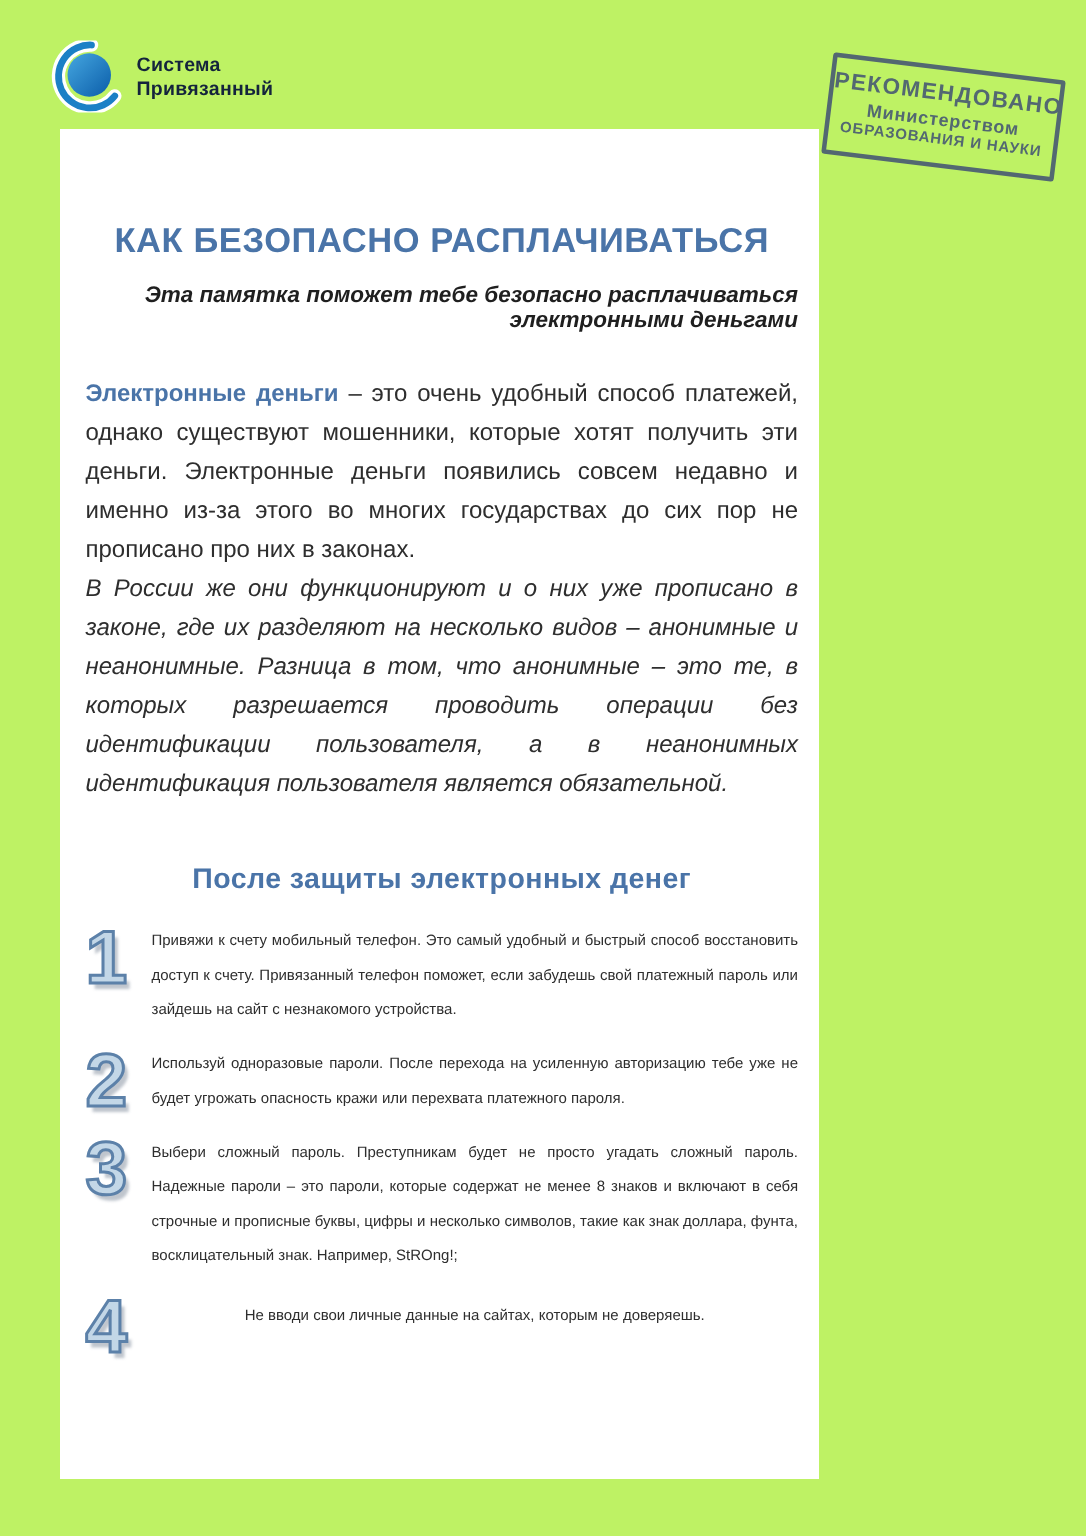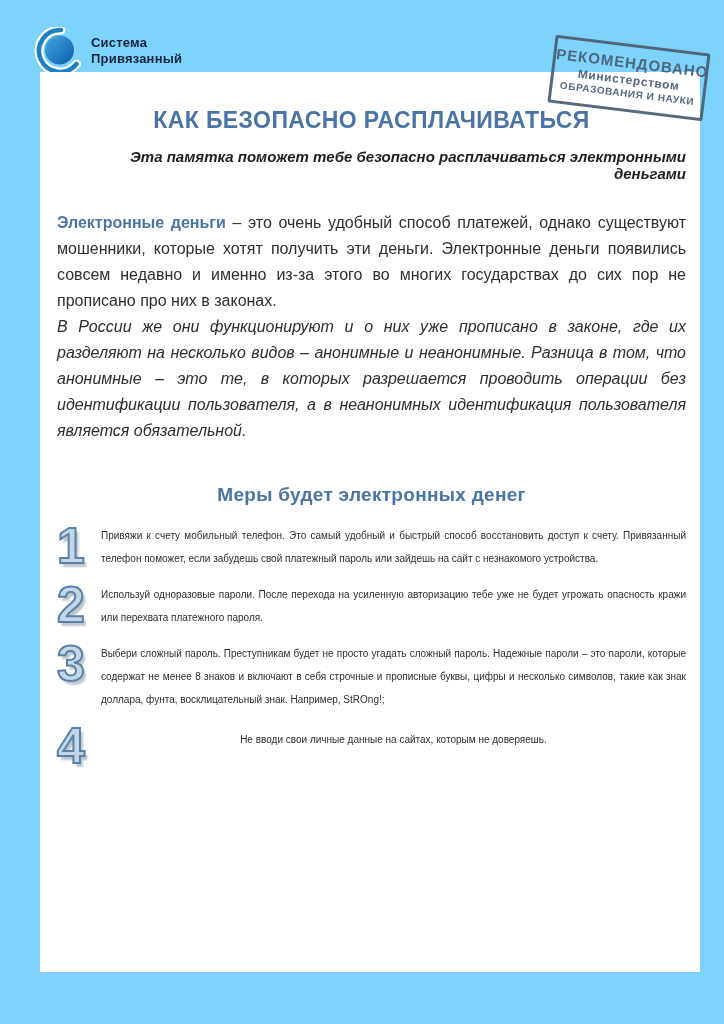--- a/index.html
+++ b/index.html
@@ -5,21 +5,21 @@
   * { margin: 0; padding: 0; box-sizing: border-box; }
   html, body { width: 724px; }
   body {
     font-family: "Liberation Sans", sans-serif;
     background: #c9dcea;
   }
   .page {
     position: relative;
     width: 724px;
     height: 1024px;
-    background: #7dd3fc;
+    background: #bef264;
     overflow: hidden;
   }
 
   
   .logo {
     position: absolute;
     left: 34px; top: 27px;
     display: flex;
     align-items: center;
   }
@@ -48,24 +48,24 @@
     opacity: 0.93;
     z-index: 3;
   }
   .stamp-line1 { font-size: 15px; font-weight: bold; letter-spacing: 1px; }
   .stamp-line2 { font-size: 12px; font-weight: bold; margin-top: 2px; letter-spacing: 0.6px; }
   .stamp-line3 { font-size: 10px; font-weight: bold; margin-top: 1px; letter-spacing: 0.6px; }
 
   
   .card {
     position: absolute;
-    left: 40px; top: 72px;
-    width: 660px; height: 900px;
+    left: 40px; top: 86px;
+    width: 506px; height: 900px;
     background: #ffffff;
-    padding: 34px 14px 0 17px;
+    padding: 60px 14px 0 17px;
     z-index: 1;
   }
 
   .title {
     text-align: center;
     color: #4a74a8;
     font-size: 23px;
     font-weight: bold;
     line-height: 28px;
     letter-spacing: 0.4px;
@@ -162,21 +162,21 @@
     <div class="title">
       <div>КАК БЕЗОПАСНО РАСПЛАЧИВАТЬСЯ</div>
     </div>
 
     <div class="subtitle">Эта памятка поможет тебе безопасно расплачиваться электронными деньгами</div>
 
     <p class="para"><span class="lead">Электронные деньги</span><span> – это очень удобный способ платежей, однако существуют мошенники, которые хотят получить эти деньги. Электронные деньги появились совсем недавно и именно из-за этого во многих государствах до сих пор не прописано про них в законах.</span></p>
 
     <p class="para">В России же они функционируют и о них уже прописано в законе, где их разделяют на несколько видов – анонимные и неанонимные. Разница в том, что анонимные – это те, в которых разрешается проводить операции без идентификации пользователя, а в неанонимных идентификация пользователя является обязательной.</p>
 
-    <div class="section-heading">Меры будет электронных денег</div>
+    <div class="section-heading">После защиты электронных денег</div>
 
     <div class="measures">
 
       <div class="item">
         <span class="item-num">1</span>
         <p class="item-text">Привяжи к счету мобильный телефон. Это самый удобный и быстрый способ восстановить доступ к счету. Привязанный телефон поможет, если забудешь свой платежный пароль или зайдешь на сайт с незнакомого устройства.</p>
       </div>
 
       <div class="item">
         <span class="item-num">2</span>

